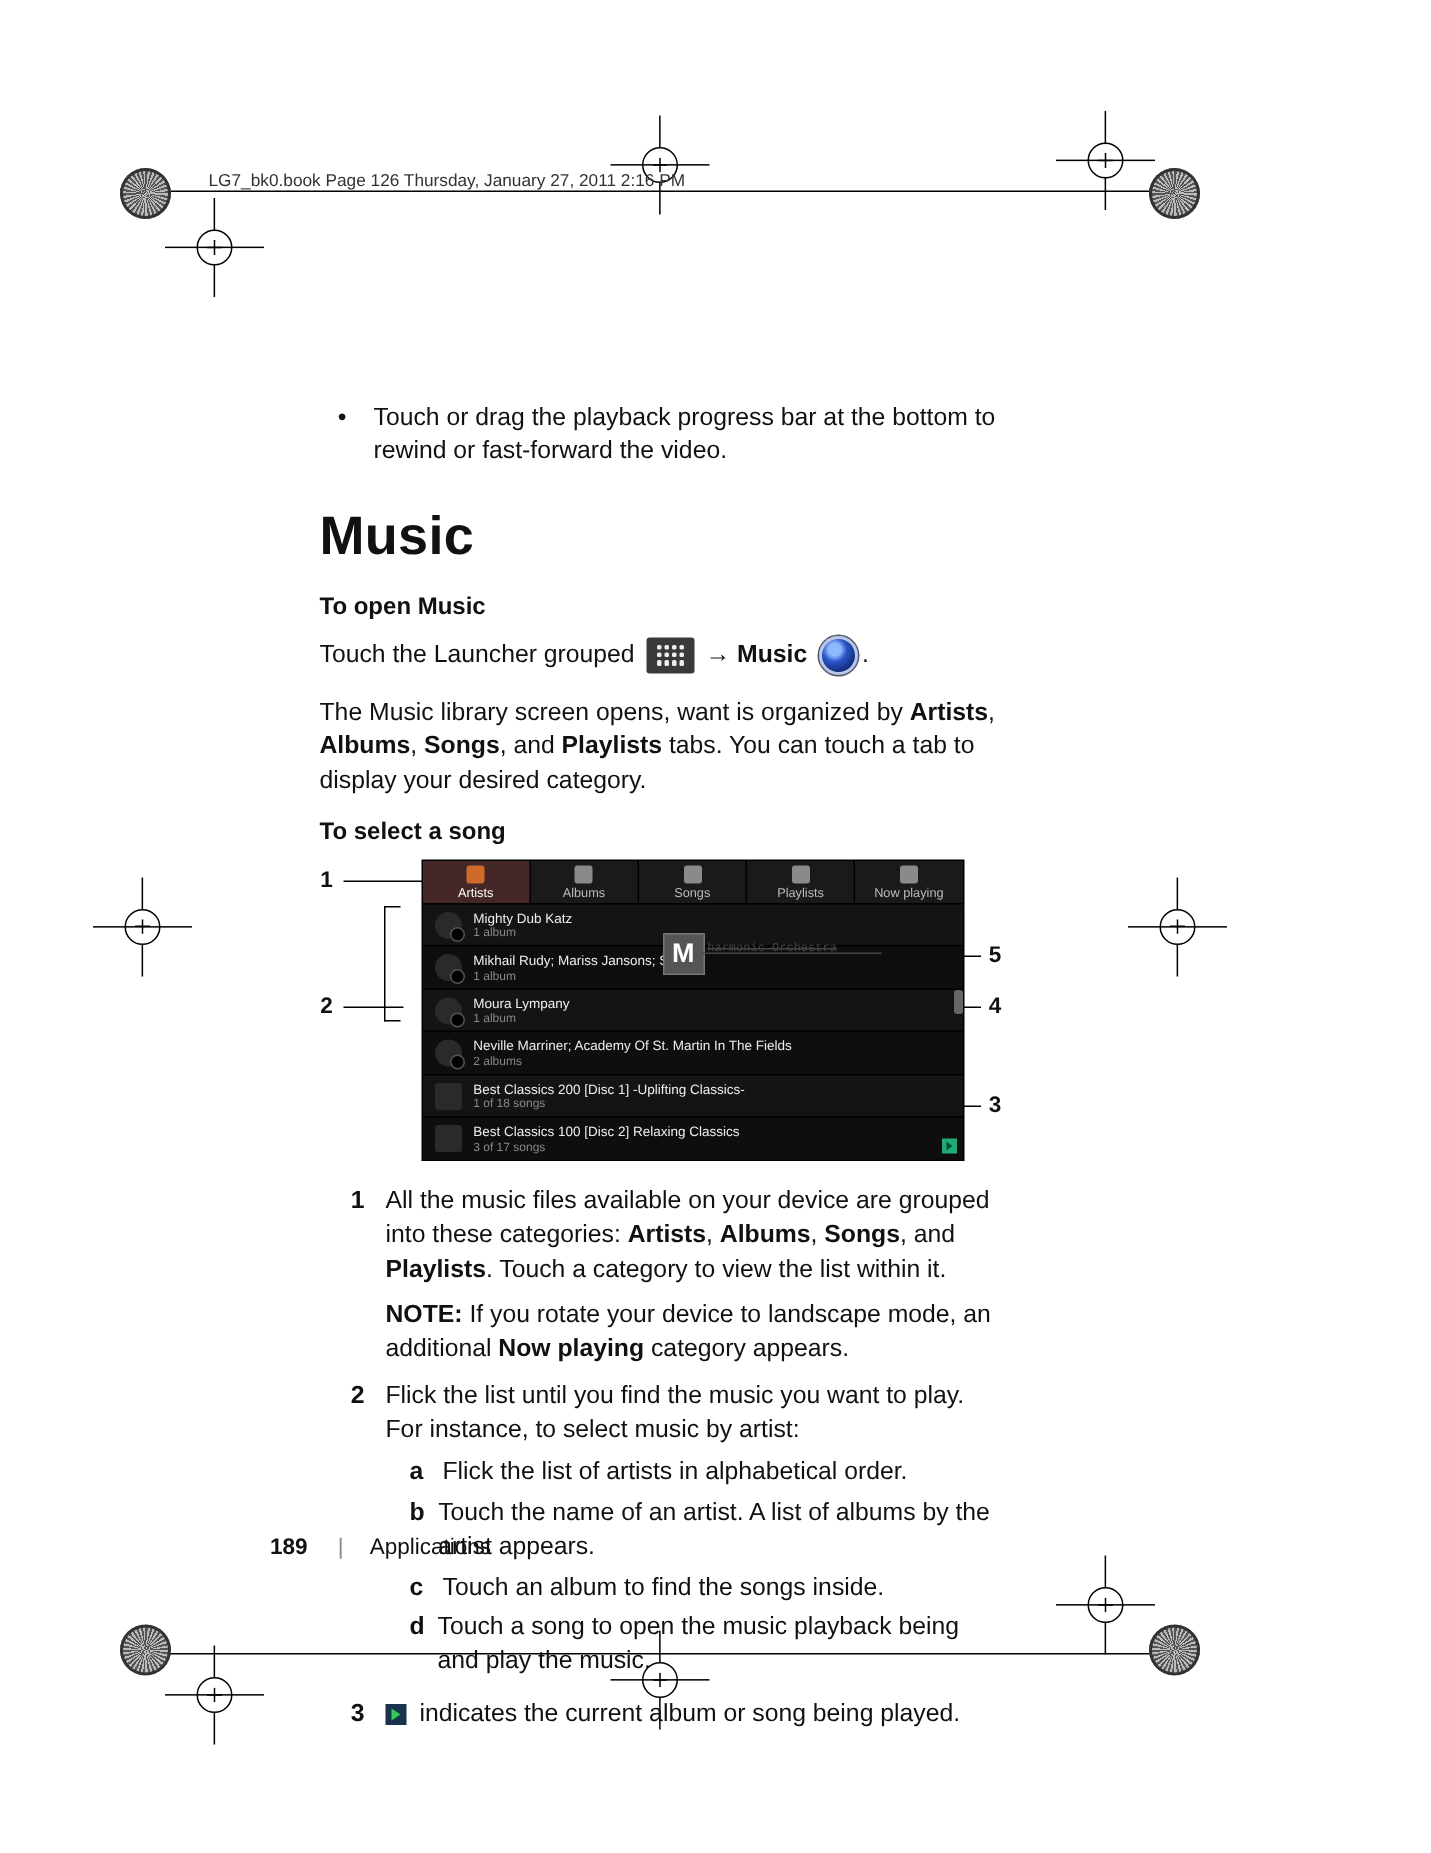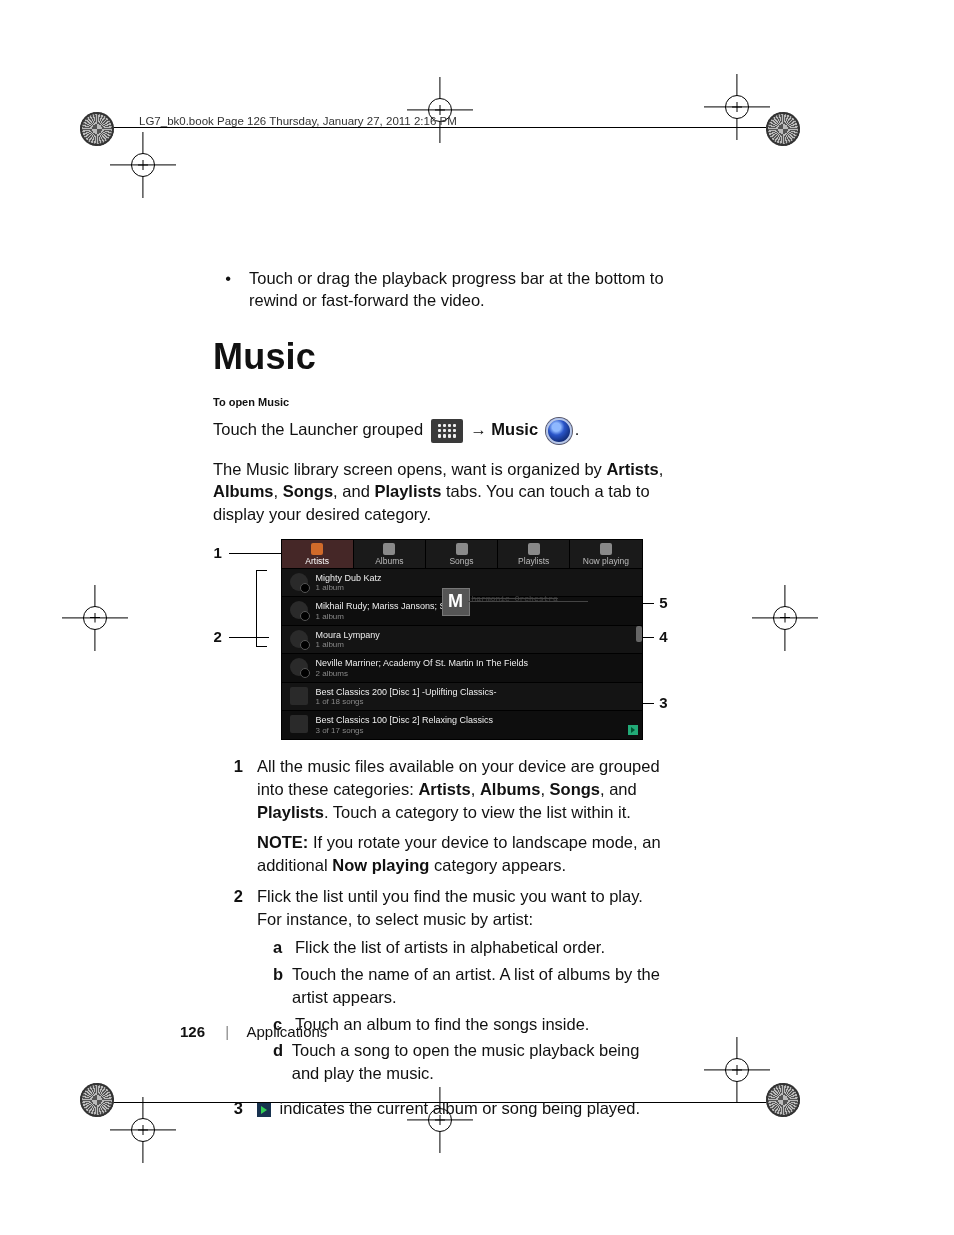--- a/index.html
+++ b/index.html
@@ -63,21 +63,21 @@
   }
   .runhead {
     font-size: 11.5px;
     color:#333;
     margin-bottom: 140px;
     margin-left: -74px;
   }
   .bullet-row { display:flex; gap:18px; font-size:16.5px; line-height:1.35; margin-bottom:24px;}
   .bullet-row .dot { width:28px; text-align:right; }
   .h1 { font-size:36px; font-weight:700; margin:6px 0 18px 0; letter-spacing:0.2px;}
-  .h3 { font-size:11px; font-weight:700; margin:14px 0 10px 0;}
+  .h3 { font-size:16px; font-weight:700; margin:14px 0 10px 0;}
   .para { font-size:16.5px; line-height:1.38; margin:0 0 14px 0;}
 
   .inline-icon {
     display:inline-flex; align-items:center; justify-content:center;
     vertical-align:middle; margin:0 3px;
   }
   .launcher-icon {
     width:32px; height:24px; background:#3a3a3a; border-radius:2px;
     display:inline-flex; align-items:center; justify-content:center;
   }
@@ -104,21 +104,21 @@
   .phone {
     width:360px; margin-left:40px; background:#111; font-size:10px; color:#ddd;
     box-shadow:0 0 0 1px #000;
   }
   .tabs { display:flex; background:#1a1a1a; }
   .tab { flex:1; text-align:center; padding:3px 0 2px 0; font-size:8.5px; color:#bbb; border-right:1px solid #000;}
   .tab:last-child{border-right:none;}
   .tab.active { background:#452727; color:#fff;}
   .tab .ico{ display:block; width:12px; height:12px; margin:0 auto 1px auto; background:#8a8a8a; border-radius:2px;}
   .tab.active .ico{ background:#d06a2a;}
-  .row { display:flex; gap:8px; padding:4px 8px; border-top:1px solid #000; background:#141414; position:relative;}
+  .row { display:flex; align-items:center; gap:8px; padding:4px 8px; border-top:1px solid #000; background:#141414; position:relative;}
   .row.alt{ background:#0e0e0e;}
   .row .art{ width:18px; height:18px; background:#2a2a2a; border-radius:50%; flex:0 0 auto; position:relative;}
   .row .art::after{content:""; position:absolute; right:-2px; bottom:-2px; width:8px;height:8px;border-radius:50%;background:#000;border:1px solid #555;}
   .row .art.sq{ border-radius:2px;}
   .row .art.sq::after{display:none;}
   .row .txt{ display:flex; flex-direction:column; line-height:1.15;}
   .row .txt .t{ font-size:9px; color:#eee;}
   .row .txt .s{ font-size:8px; color:#888;}
   .letter-overlay{
     position:absolute; left:160px; top:48px; width:26px; height:26px;
@@ -253,20 +253,21 @@
       </span>
       <span>→</span>
       <b>Music</b>
       <span class="inline-icon music-icon"></span><span>.</span>
     </p>
 
     <p class="para">
       <span>The Music library screen opens, want is organized by </span><b>Artists</b><span>, </span><b>Albums</b><span>, </span><b>Songs</b><span>, and </span><b>Playlists</b><span> tabs. You can touch a tab to display your desired category.</span>
     </p>
 
+    <div class="h3">To select a song</div>
 
     <div class="shot-wrap">
       <div class="callout c1"><span>1</span><span class="ln"></span></div>
       <div class="callout c2"><span>2</span><span class="ln"></span></div>
       <div class="callout c5"><span>5</span><span class="ln"></span></div>
       <div class="callout c4"><span>4</span><span class="ln"></span></div>
       <div class="callout c3"><span>3</span><span class="ln"></span></div>
       <div class="bracket"></div>
 
       <div class="phone row-wrap">
@@ -364,17 +365,17 @@
       <div class="nrow">
         <div class="num">3</div>
         <div class="body">
           <span class="play-inline"></span><span> indicates the current album or song being played.</span>
         </div>
       </div>
     </div>
   </div>
 
   <div class="footer">
-    <span class="pn">126</span>
+    <span class="pn">189</span>
     <span class="sep">|</span>
     <span>Applications</span>
   </div>
 </div>
 
 </body></html>

